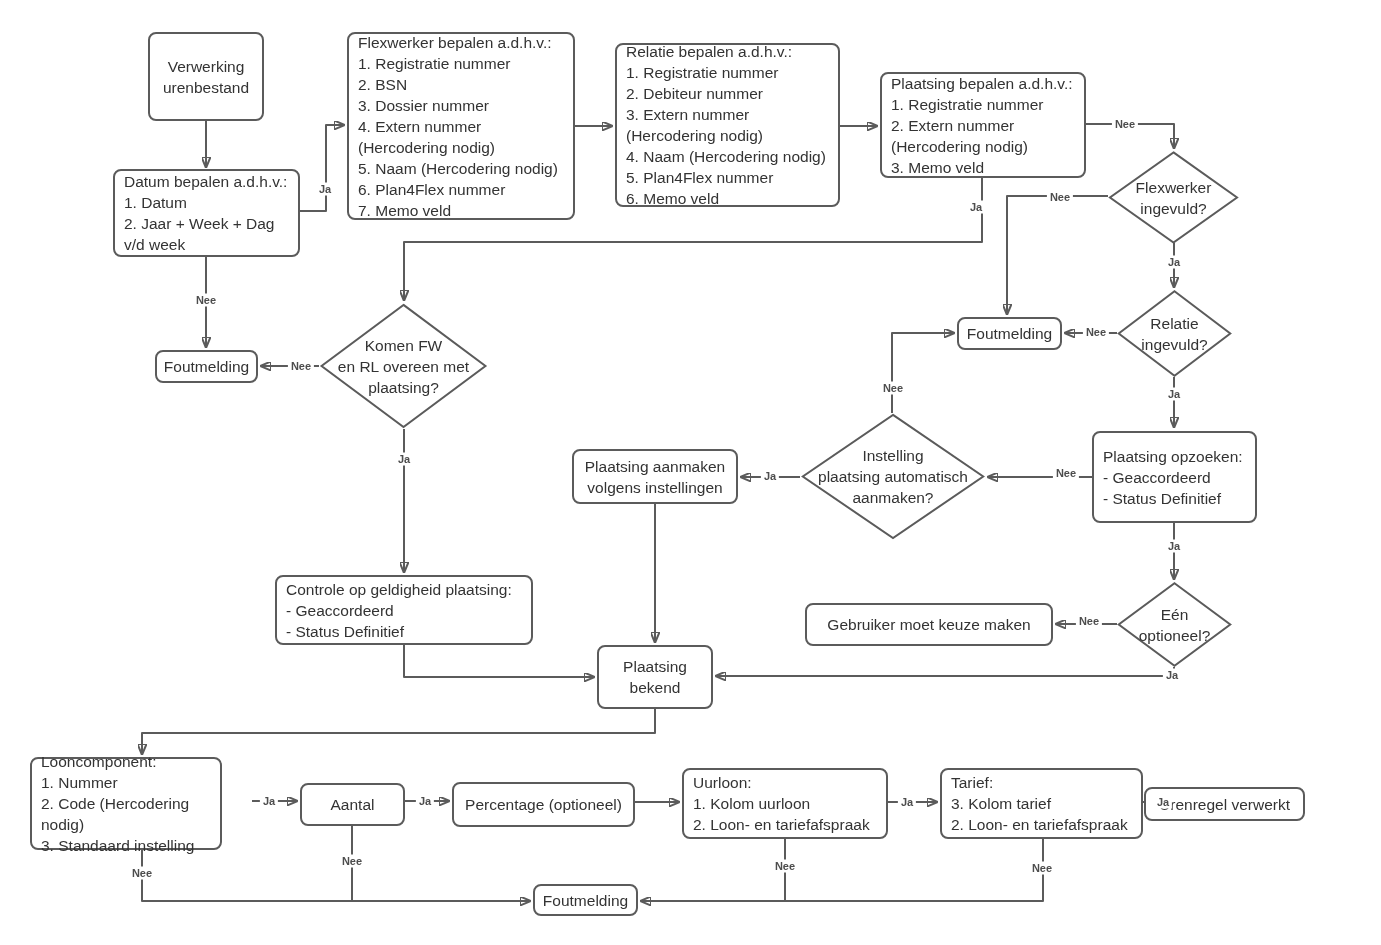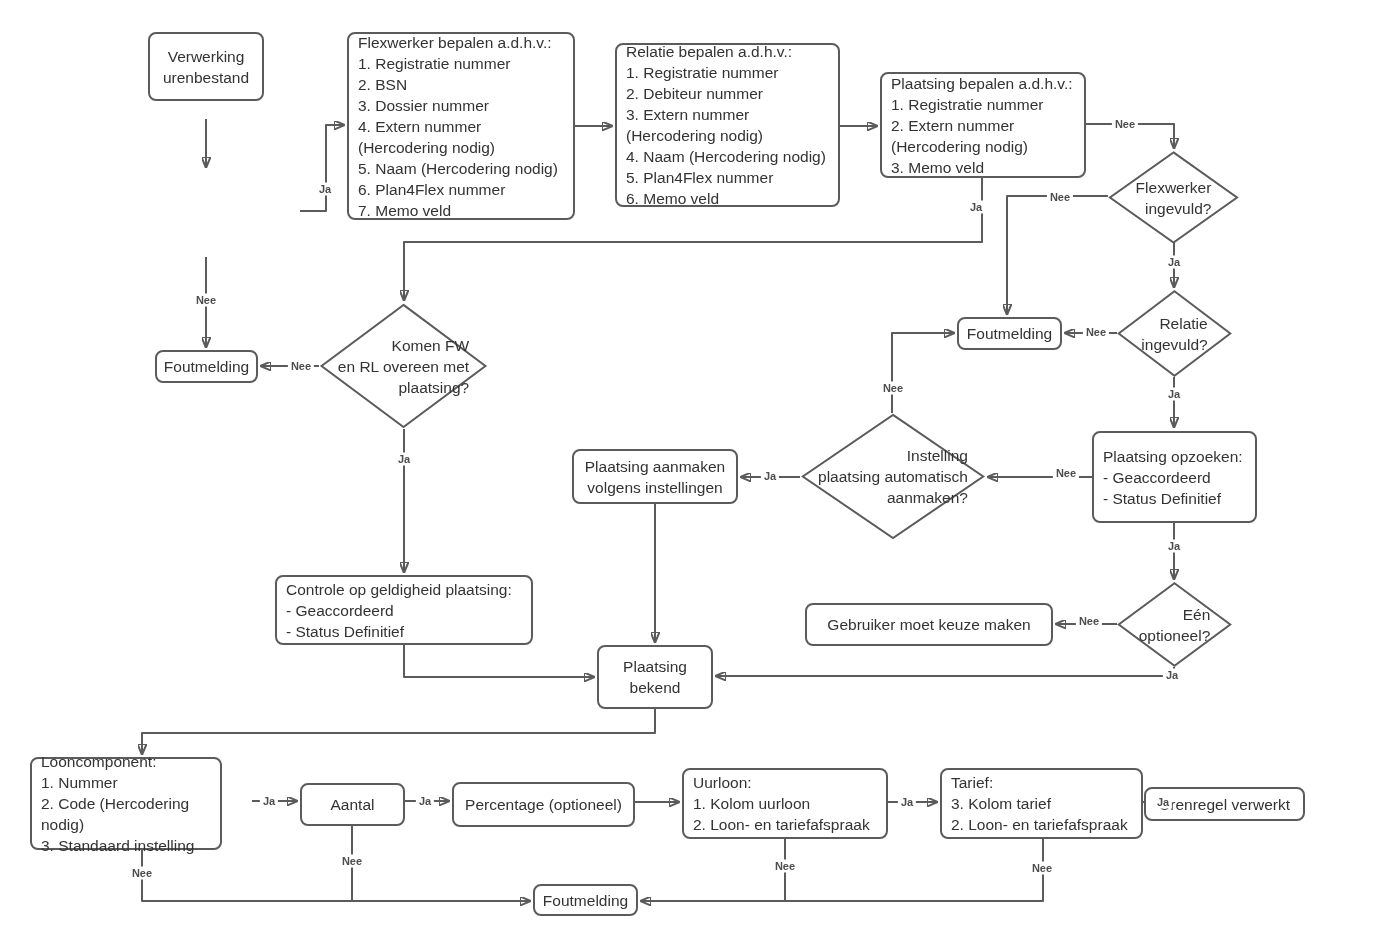--- a/index.html
+++ b/index.html
@@ -9,21 +9,21 @@
   }
   .connectors { position:absolute; left:0; top:0; width:1381px; height:945px; }
   .connectors path { stroke:#5b5b5b; stroke-width:2; fill:none; stroke-linejoin:round; }
   .node {
     position:absolute; box-sizing:border-box; display:flex;
     align-items:center; justify-content:center;
     color:#333333; font-size:15.5px; line-height:21px; text-align:center;
   }
   .rect { border:2px solid #5b5b5b; border-radius:8px; background:#ffffff; }
   .left { justify-content:flex-start; text-align:left; padding:4px 9px; }
-  .diamond { background:transparent;text-align:right; }
+  .diamond { background:transparent; }
   .dsvg { position:absolute; left:0; top:0; width:100%; height:100%; }
   .dsvg polygon { fill:#ffffff; stroke:#5b5b5b; stroke-width:2; vector-effect:non-scaling-stroke; }
   .txt { white-space:pre-line; position:relative; }
   .elabel {
     position:absolute; transform:translate(-50%,-50%);
     font-size:11px; font-weight:bold; color:#4d4d4d;
     background:#ffffff; padding:0 3px; line-height:13px; white-space:nowrap;
   }
 </style>
 </head>
@@ -63,23 +63,29 @@
     <path d="M 405 801 L 449 801" marker-end="url(#arrow)"></path>
     <path d="M 635 802 L 679 802" marker-end="url(#arrow)"></path>
     <path d="M 888 802 L 937 802" marker-end="url(#arrow)"></path>
     <path d="M 1143 802 L 1189 802" marker-end="url(#arrow)"></path>
     <path d="M 142 850 L 142 901 L 530 901" marker-end="url(#arrow)"></path>
     <path d="M 352 826 L 352 901"></path>
     <path d="M 785 839 L 785 901"></path>
     <path d="M 1043 839 L 1043 901 L 641 901" marker-end="url(#arrow)"></path>
   </svg>
 
-  <div class="node rect" style="left:148px;top:32px;width:116px;height:69px">
+  <div class="node rect" style="left:148px;top:32px;width:116px;height:89px">
       <span class="txt">Verwerking
 urenbestand</span>
+    </div>
+  <div class="node rect left" style="left:113px;top:169px;width:187px;height:88px">
+      <span class="txt">Datum bepalen a.d.h.v.:
+1. Datum
+2. Jaar + Week + Dag
+v/d week</span>
     </div>
   <div class="node rect left" style="left:347px;top:32px;width:228px;height:188px">
       <span class="txt">Flexwerker bepalen a.d.h.v.:
 1. Registratie nummer
 2. BSN
 3. Dossier nummer
 4. Extern nummer
 (Hercodering nodig)
 5. Naam (Hercodering nodig)
 6. Plan4Flex nummer

